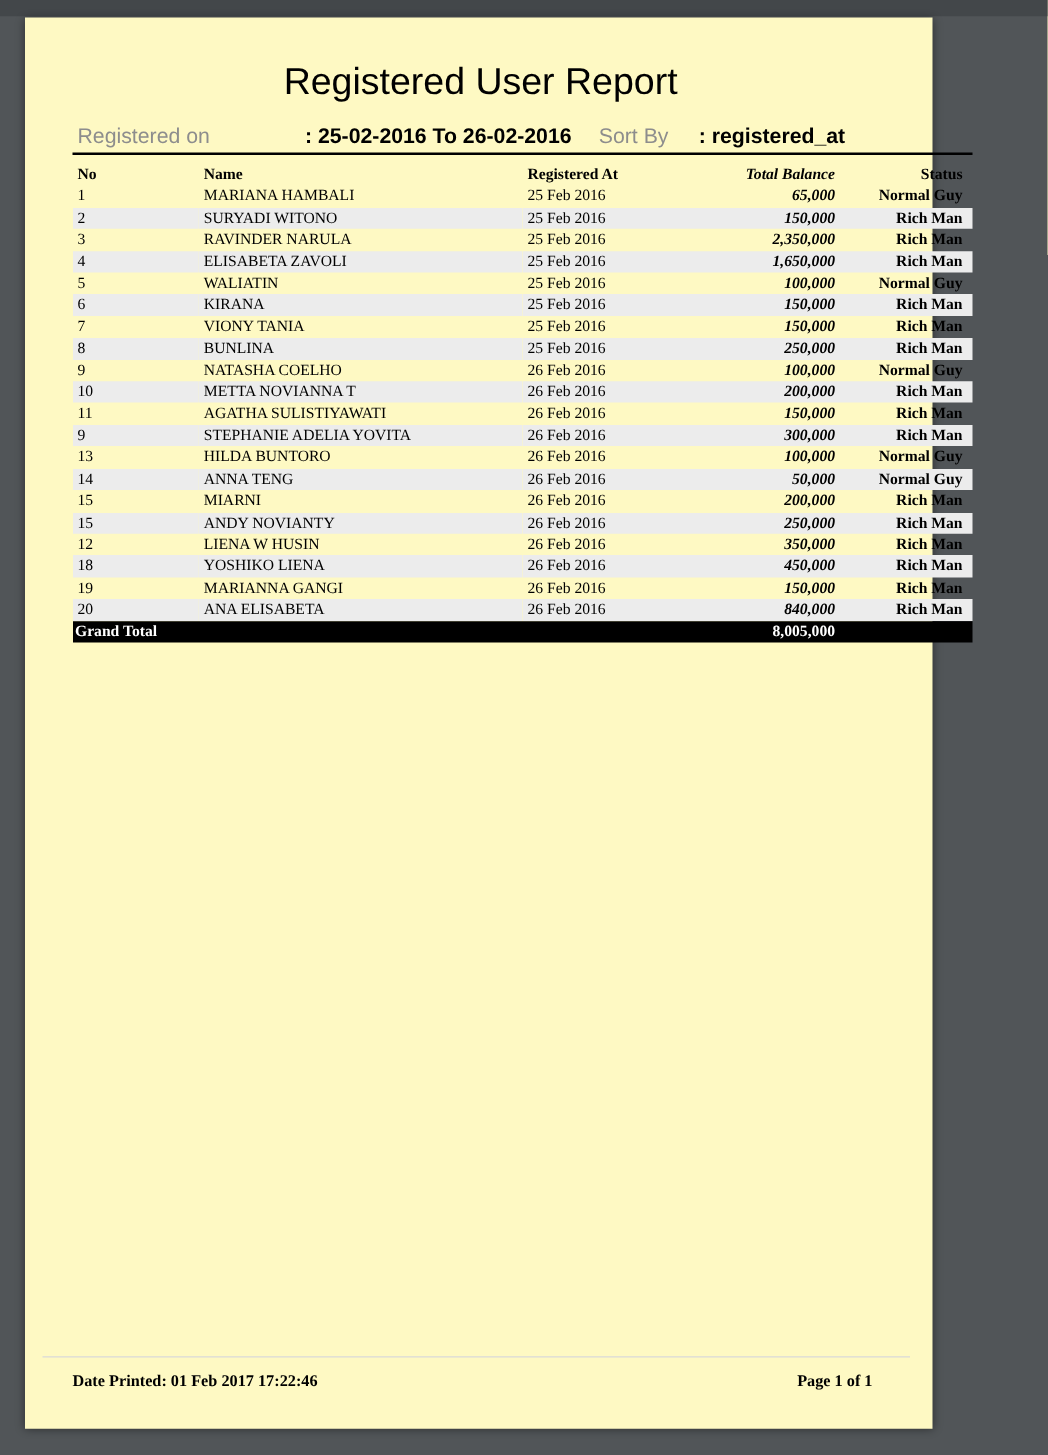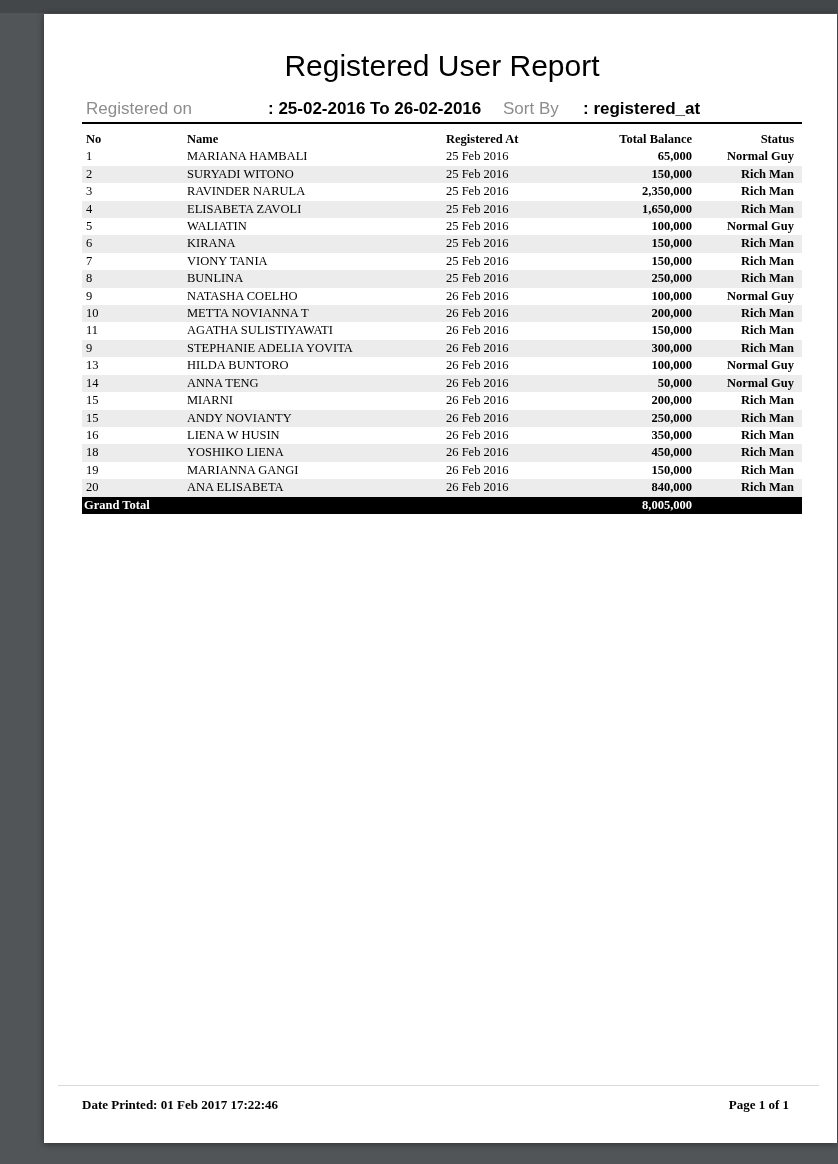--- a/index.html
+++ b/index.html
@@ -9,24 +9,23 @@
     font-family:"Liberation Sans", sans-serif;
     position:relative;
     overflow:hidden;
   }
   .top-band {
     position:absolute; top:0; left:0; right:0; height:13px;
     background:#43474a;
   }
   .page {
     position:absolute; left:20px; top:14px;
-    width:793px; height:1129px;
-    background:#ffffff;
+    width:726px; height:1129px;
+    background:#fef9c3;
     box-shadow:0 1px 7px rgba(0,0,0,0.45);
-    margin-left:24px;
   }
   .page-inner { padding:0 35px 0 38px; }
 
   .report-title {
     margin-top:34px;
     text-align:center;
     font-size:30px;
     font-weight:400;
     color:#000;
     line-height:35px;
@@ -70,21 +69,21 @@
   }
   table.report th { font-weight:700; text-align:left; }
   .col-no  { width:101px; }
   .col-nm  { width:259px; }
   .col-rg  { width:146px; }
   .col-bl  { width:104px; }
   .col-st  { width:110px; }
   table.report th.c0, table.report td.c0,
   table.report th.c1, table.report td.c1,
   table.report th.c2, table.report td.c2 { padding-left:4px; text-align:left; }
-  table.report th.c3, table.report td.c3 { text-align:right; }
+  table.report th.c3, table.report td.c3 { text-align:right;font-style:italic; }
   table.report th.c4, table.report td.c4 { text-align:right; padding-right:8px; }
   table.report td.c3, table.report td.c4 { font-weight:700; }
   table.report tbody tr:nth-child(even) { background:#ececec; }
 
   tr.grand-total { background:#000; color:#fff; font-weight:700; }
   tr.grand-total td { font-weight:700; }
   tr.grand-total .gt-label { padding-left:2px; text-align:left; }
   tr.grand-total .gt-value { text-align:right; }
 
   .page-footer {
@@ -243,21 +242,21 @@
             <td class="c4">Rich Man</td>
           </tr>
           <tr>
             <td class="c0">15</td>
             <td class="c1">ANDY NOVIANTY</td>
             <td class="c2">26 Feb 2016</td>
             <td class="c3">250,000</td>
             <td class="c4">Rich Man</td>
           </tr>
           <tr>
-            <td class="c0">16</td>
+            <td class="c0">12</td>
             <td class="c1">LIENA W HUSIN</td>
             <td class="c2">26 Feb 2016</td>
             <td class="c3">350,000</td>
             <td class="c4">Rich Man</td>
           </tr>
           <tr>
             <td class="c0">18</td>
             <td class="c1">YOSHIKO LIENA</td>
             <td class="c2">26 Feb 2016</td>
             <td class="c3">450,000</td>

